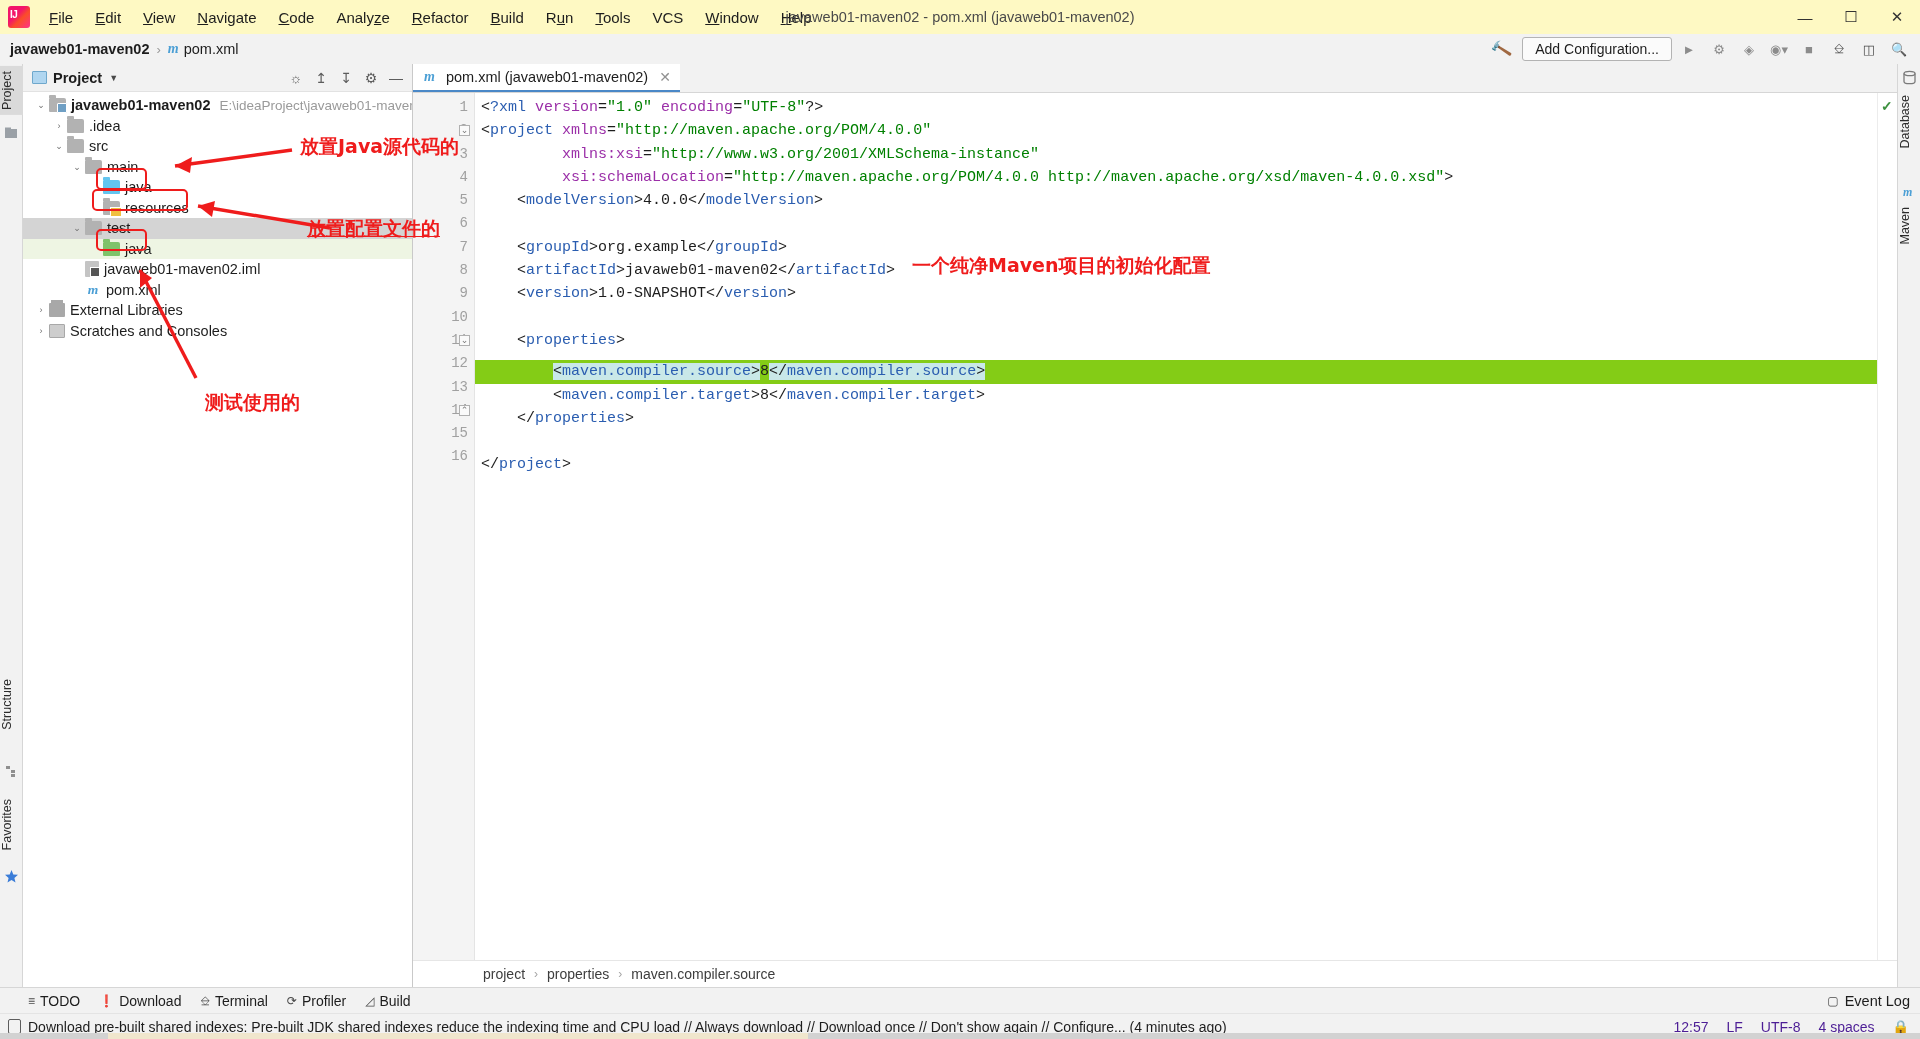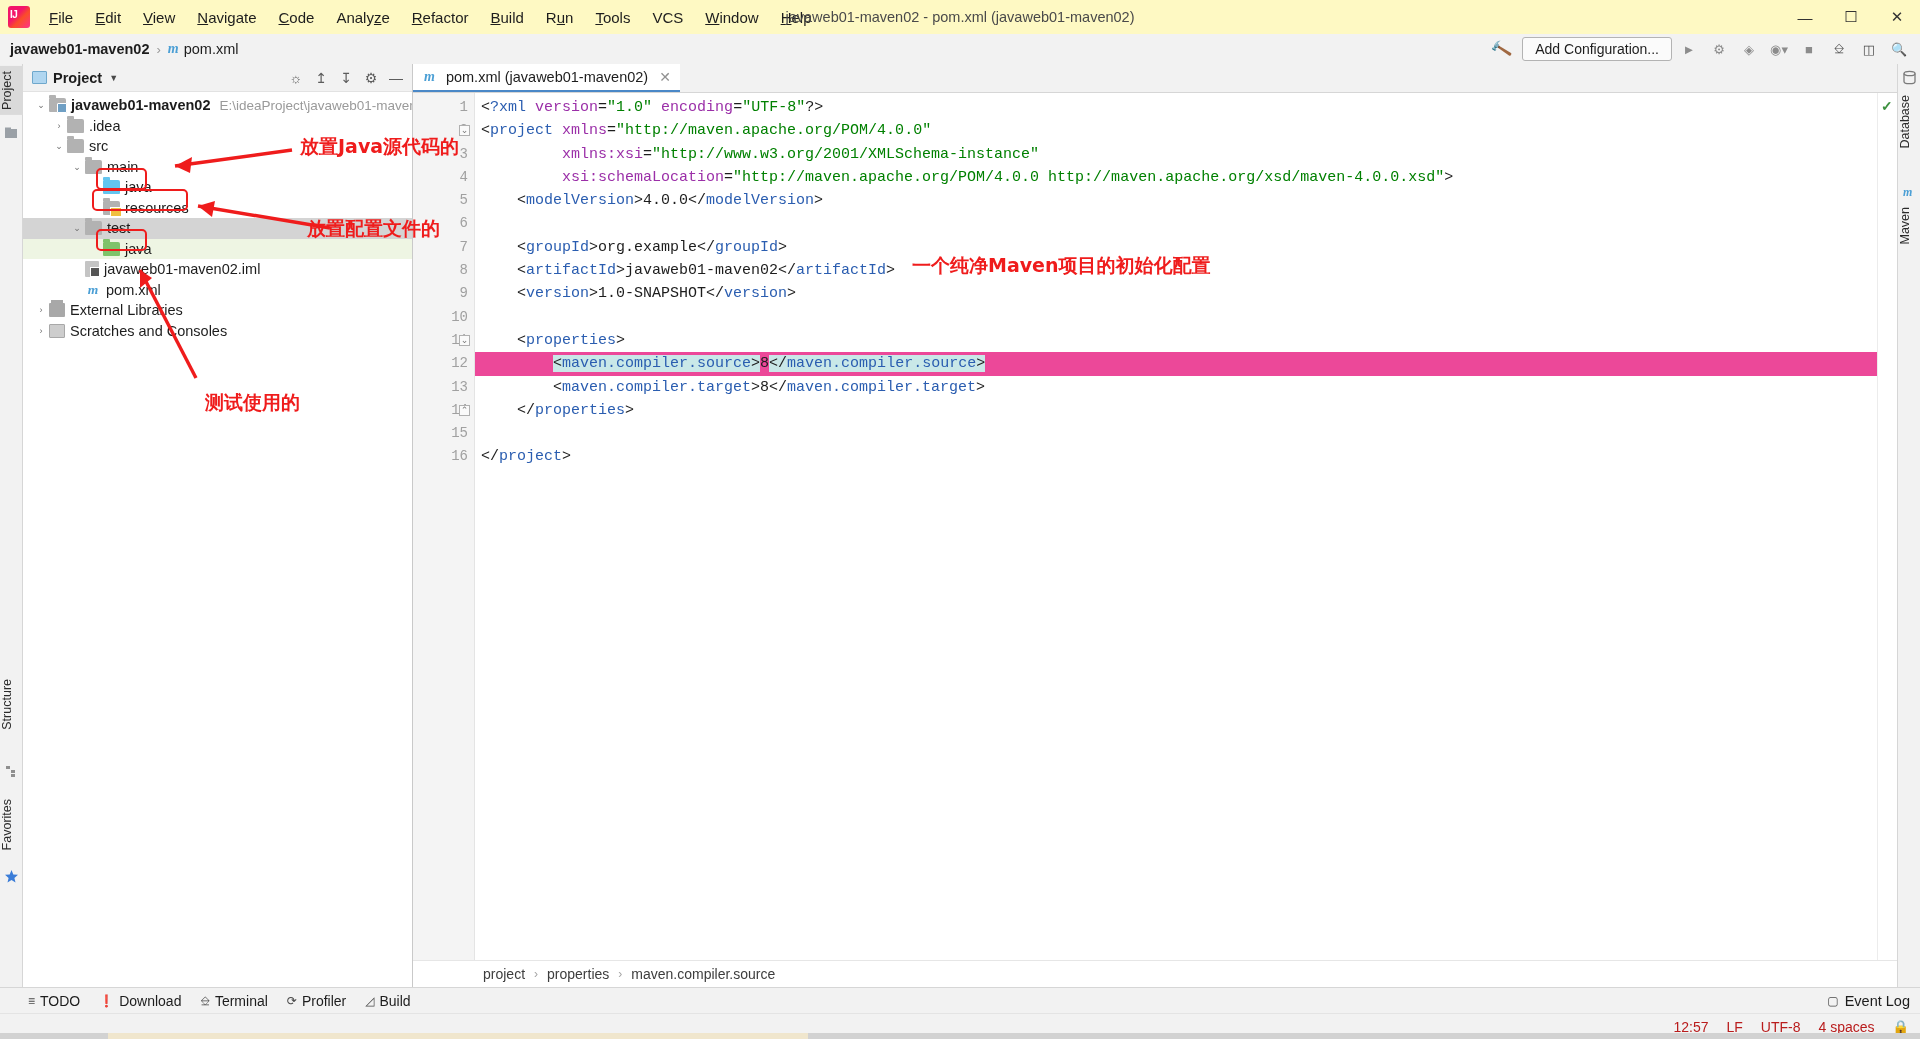--- a/index.html
+++ b/index.html
@@ -184,21 +184,21 @@
     position: absolute; right: 4px; width: 11px; height: 11px;
     border: 1px solid #b0b0b0; background: #fafafa; color: #777;
     font-size: 9px; line-height: 9px; text-align: center;
   }
   .code {
     flex: 1 1 auto; position: relative; padding-top: 3px; overflow: hidden;
     font-family: "Liberation Mono", monospace; font-size: 15px; line-height: 23.3px;
     white-space: pre;
   }
   .cline { height: 23.3px; padding-left: 6px; position: relative; }
-  .cline.caret { background: #ec4899; }
+  .cline.caret { background: #84cc16; margin-top: 8px; }
   .tagname { color: #2a5db0; text-align: center; }
   .attr    { color: #9b2fa8; }
   .str     { color: #008000; }
   .sel     { background: #c9e8e8; }
 
   
   .rgut {
     width: 20px; flex: 0 0 20px; background: #fff; border-left: 1px solid #ececec;
     position: relative;
   }
@@ -229,21 +229,21 @@
   .statusbar {
     height: 26px; flex: 0 0 26px; background: #f2f2f2; display: flex; align-items: center;
     padding: 0 10px 0 8px; font-size: 14px; color: #1d1d1d; gap: 0;
     border-top: 1px solid #e4e4e4;
   }
   .sb-msg { display: flex; align-items: center; gap: 7px; }
   .sb-note-ico {
     width: 13px; height: 15px; border: 1.4px solid #5d5d5d; border-radius: 2px; flex: 0 0 13px;
   }
   .sb-right { margin-left: auto; display: flex; align-items: center; gap: 18px; }
-  .sb-right span { color: #b91c1c; }
+  .sb-right span { color: #4c1d95; }
 
   
   .overlay { position: absolute; inset: 0; pointer-events: none; z-index: 50; padding-left: 24px; }
   .ann-text {
     position: absolute; color: #ef1c1c; font-size: 19px; font-weight: bold;
     font-family: "DejaVu Sans", sans-serif; white-space: nowrap;
   }
   .ann-box {
     position: absolute; border: 2.6px solid #ef1c1c; border-radius: 5px;
   }
@@ -501,20 +501,24 @@
       <span class="bti">◿</span>
       <span>Build</span>
     </div>
     <div class="bright">
       <span class="bti">▢</span>
       <span>Event Log</span>
     </div>
   </div>
 
   <div class="statusbar">
+    <div class="sb-msg">
+      <span class="sb-note-ico"></span>
+      <span>Download pre-built shared indexes: Pre-built JDK shared indexes reduce the indexing time and CPU load // Always download // Download once // Don't show again // Configure... (4 minutes ago)</span>
+    </div>
     <div class="sb-right">
       <span>12:57</span>
       <span>LF</span>
       <span>UTF-8</span>
       <span>4 spaces</span>
       <span>🔒</span>
     </div>
   </div>
 
   <div class="overlay" id="overlay">
@@ -524,21 +528,21 @@
       <polygon points="175,166 192,157 190,173" fill="#ef1c1c"></polygon>
 
       <line x1="330" y1="228" x2="198" y2="206" stroke="#ef1c1c" stroke-width="3.4"></line>
       <polygon points="198,206 215,201 212,217" fill="#ef1c1c"></polygon>
 
       <line x1="196" y1="378" x2="140" y2="270" stroke="#ef1c1c" stroke-width="3.4"></line>
       <polygon points="140,270 140,288 152,278" fill="#ef1c1c"></polygon>
     </svg>
     <div id="anns">
         <div class="ann-text" style="left: 300px; top: 134px;">放置Java源代码的</div>
-        <div class="ann-text" style="left: 307px; top: 216px;">放置配置文件的</div>
+        <div class="ann-text" style="left: 307px; top: 216px; text-decoration: underline;">放置配置文件的</div>
         <div class="ann-text" style="left: 205px; top: 390px;">测试使用的</div>
         <div class="ann-text" style="left: 912px; top: 253px;">一个纯净Maven项目的初始化配置</div>
       </div>
 
     <div class="ann-box" style="left:96px; top:168px; width:51px; height:22px;"></div>
     <div class="ann-box" style="left:92px; top:189px; width:96px; height:22px;"></div>
     <div class="ann-box" style="left:96px; top:229px; width:51px; height:22px;"></div>
   </div>
 
   <div class="scroll-bottom" style="width:1920px;"></div>

